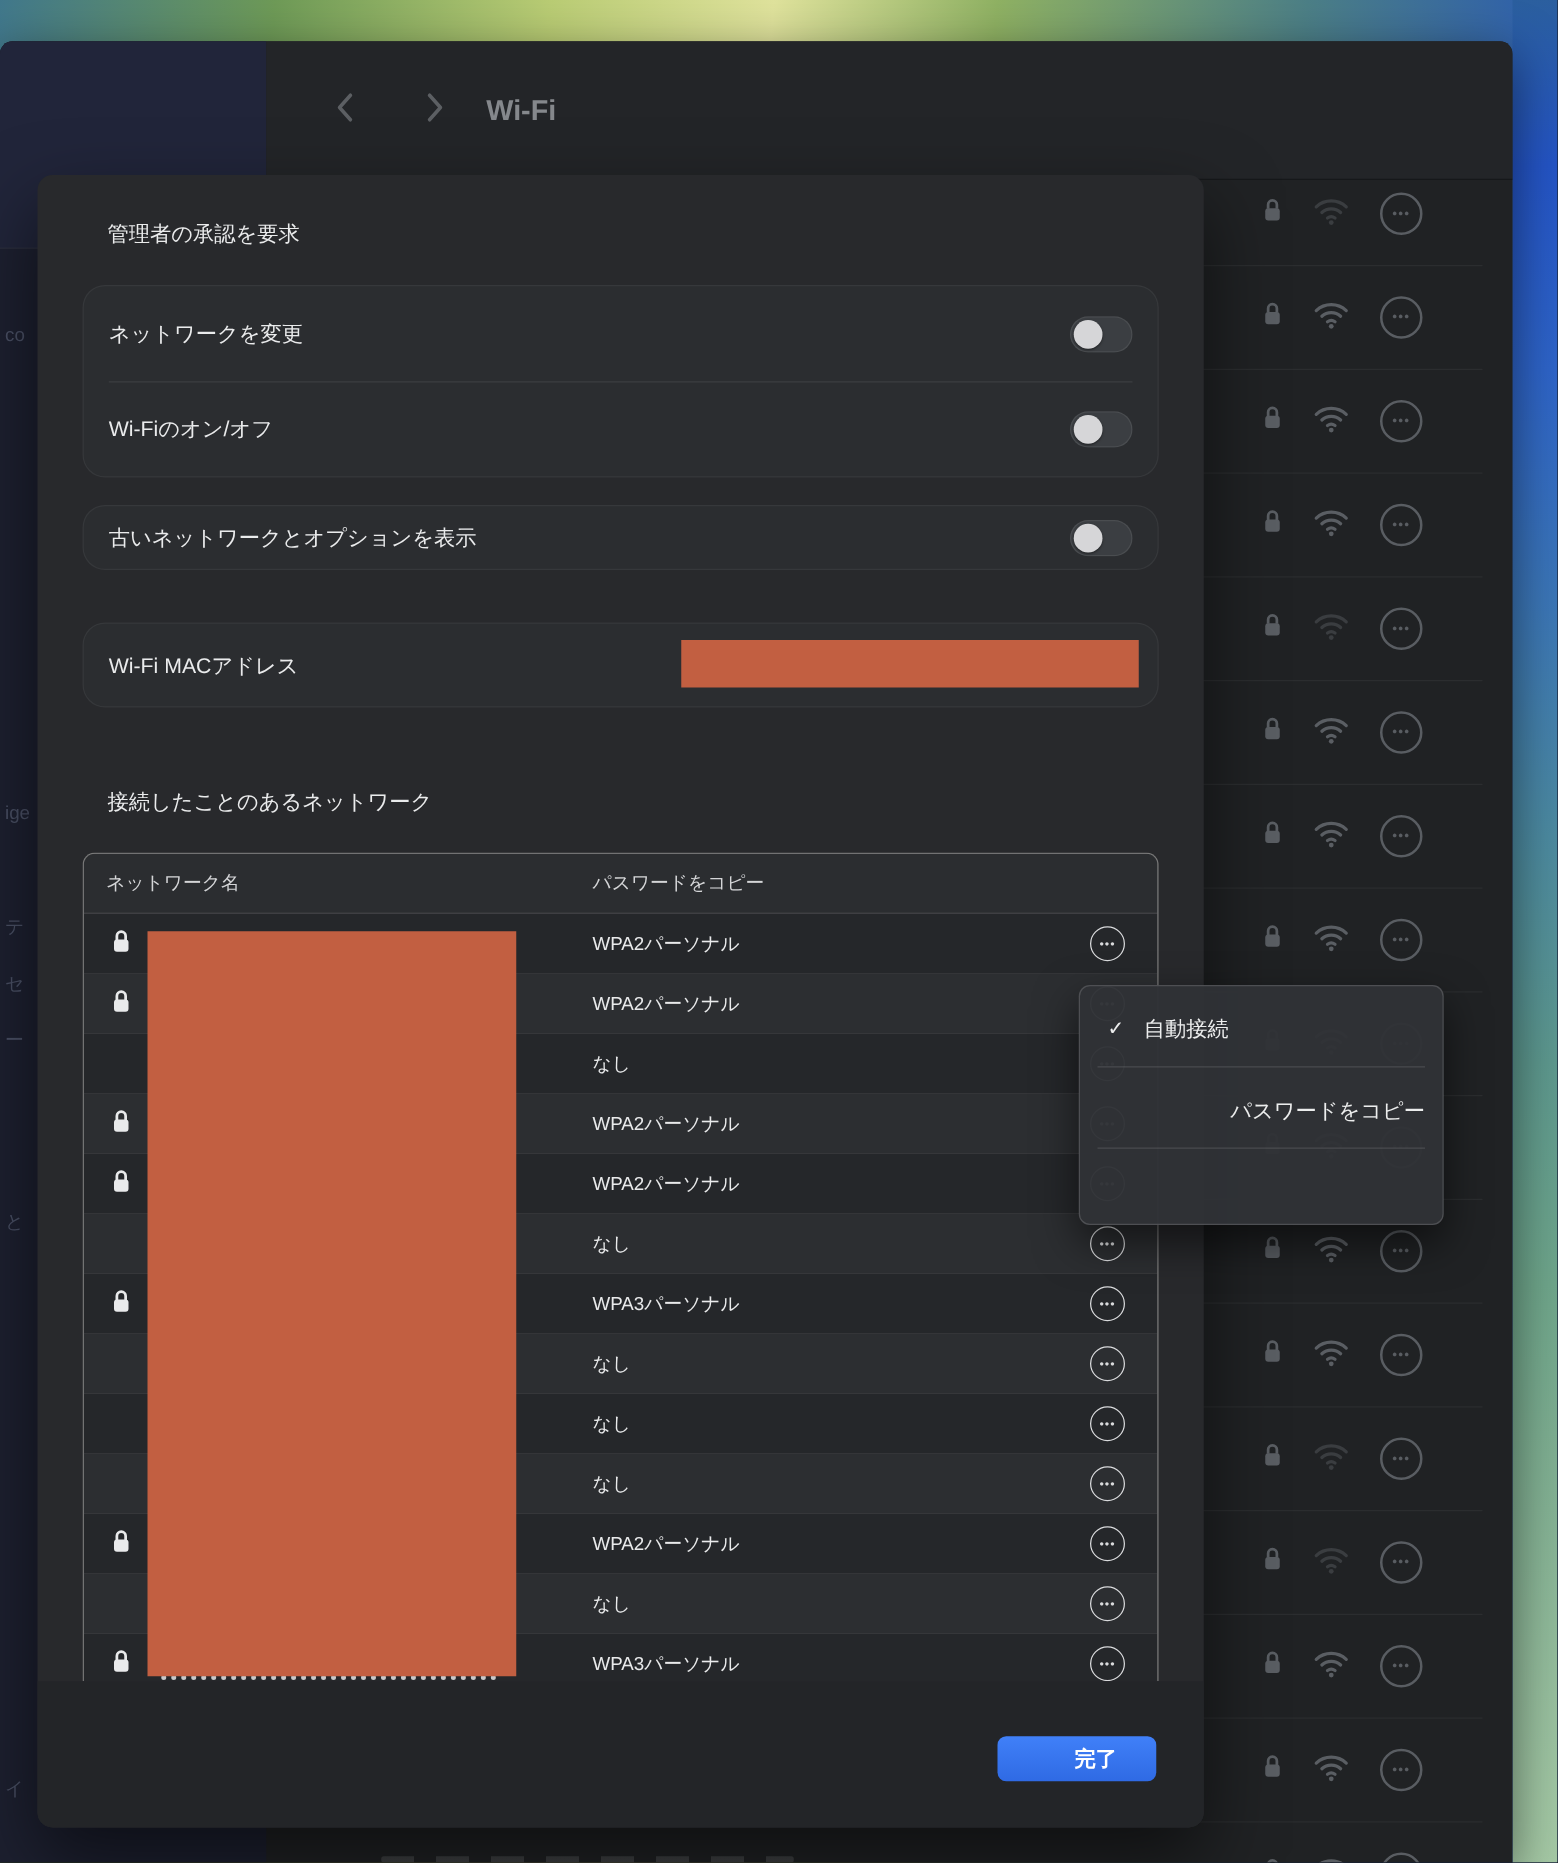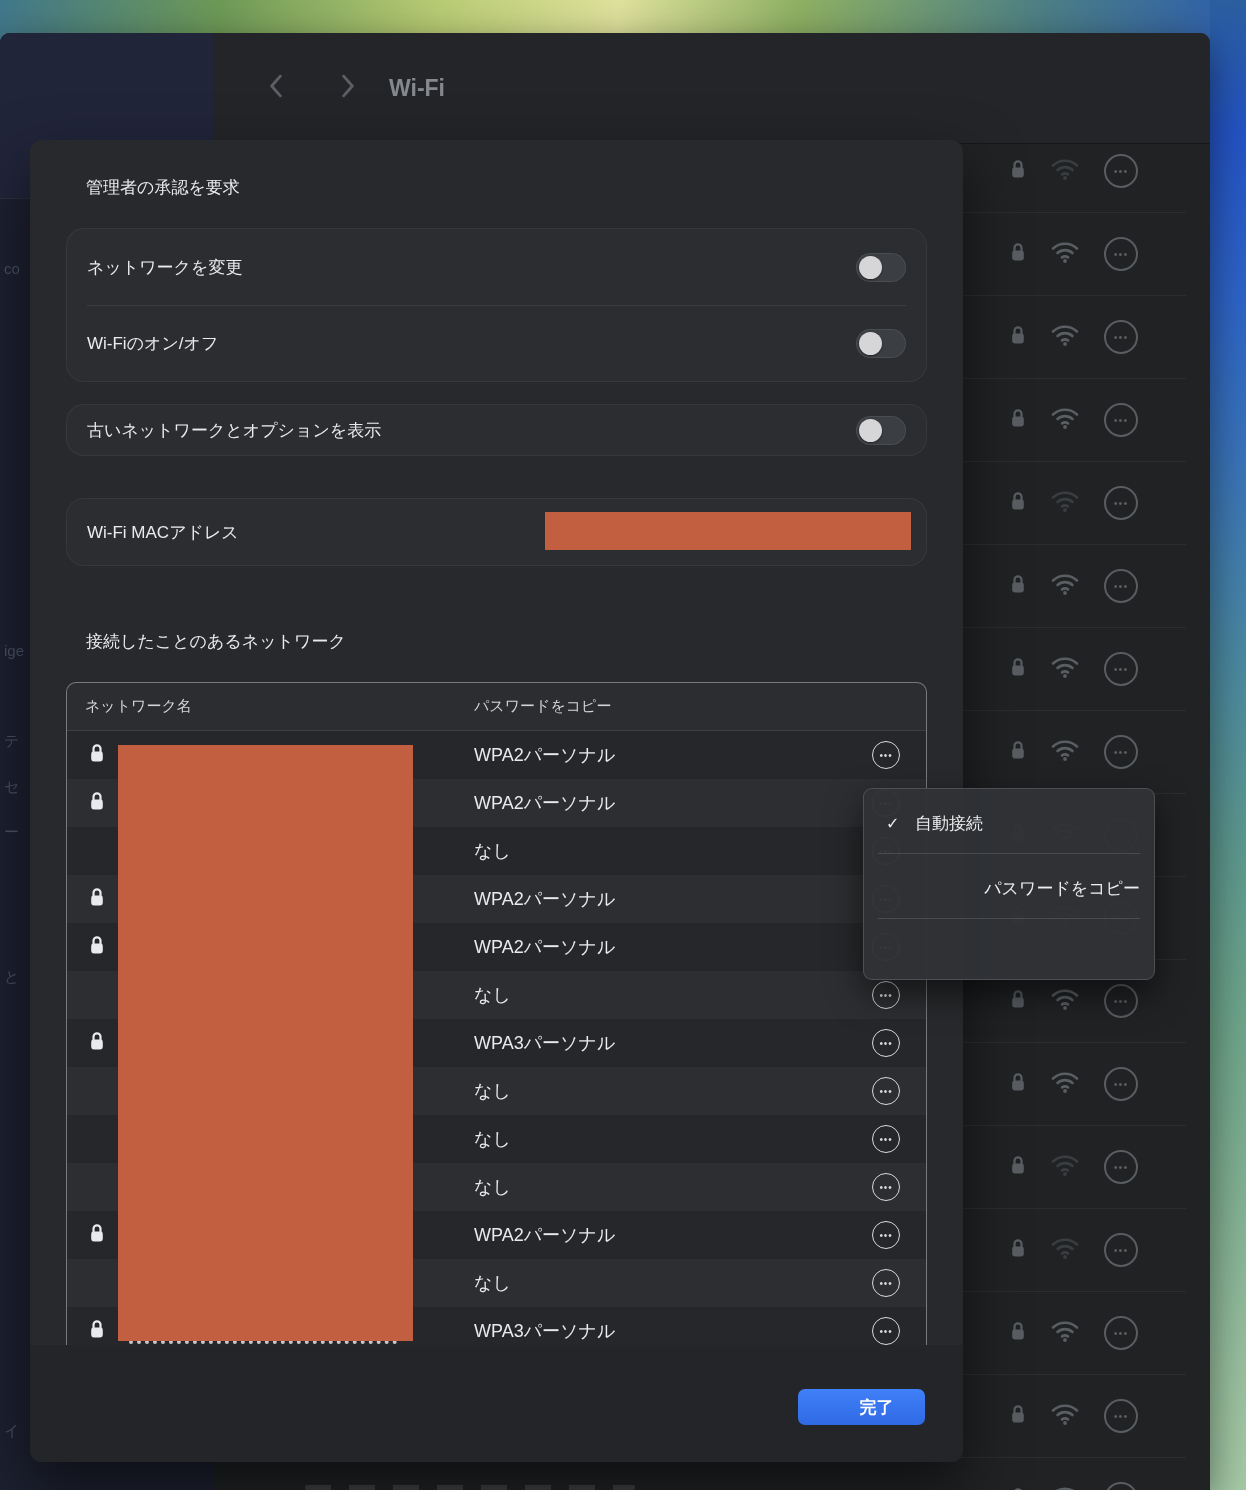--- a/index.html
+++ b/index.html
@@ -55,21 +55,21 @@
   .table{position:absolute;left:36px;top:542px;width:861px;height:663px;overflow:hidden;
     border-radius:10px 10px 0 0;background:#737373;border:1px solid rgba(255,255,255,.05);border-bottom:none;box-sizing:border-box;}
   .thead{height:48px;background:#2b2d30;display:flex;align-items:center;padding-left:18px;
     border-bottom:1px solid rgba(255,255,255,.09);box-sizing:border-box;}
   .th-name{width:389px;font-size:15px;color:#d4d5d7;}
   .th-sec{font-size:15px;color:#d4d5d7;}
   .t-row{height:48px;display:flex;align-items:center;position:relative;}
   .t-row.odd{background:#25272a}.t-row.even{background:#2c2e31}
   .cell-lock{width:60px;display:flex;justify-content:center;flex:none;}
   .cell-name{width:347px;flex:none;}
-  .cell-sec{font-size:18px;color:#e9eaeb;}
+  .cell-sec{font-size:15px;color:#e9eaeb;}
   .t-ell{position:absolute;left:805px;top:10px;width:28px;height:28px;border:1.5px solid #d9dadc;border-radius:50%;
     color:#d9dadc;font-size:10px;letter-spacing:.8px;text-align:center;line-height:25px;background:none;padding:0;box-sizing:border-box;}
   .names-red{position:absolute;left:51px;top:62px;width:295px;height:596px;background:#c25f41;z-index:3;}
   .peek{position:absolute;left:62px;top:657px;width:268px;height:0;border-top:4px dotted rgba(255,255,255,.75);z-index:2;}
   .dfooter{position:absolute;left:0;right:0;top:1205px;bottom:0;background:#232528;border-radius:0 0 12px 12px;}
   .done{position:absolute;right:38px;top:44px;width:127px;height:36px;border:none;border-radius:7px;
     background:linear-gradient(180deg,#4080f8,#2f6ae4);color:#fff;font-size:17px;font-weight:600;padding-left:36px;}
   
   .menu{position:absolute;left:863px;top:788px;width:292px;height:192px;z-index:10;box-sizing:border-box;
     background:rgba(48,50,54,.97);border:1px solid rgba(255,255,255,.15);border-radius:9px;

